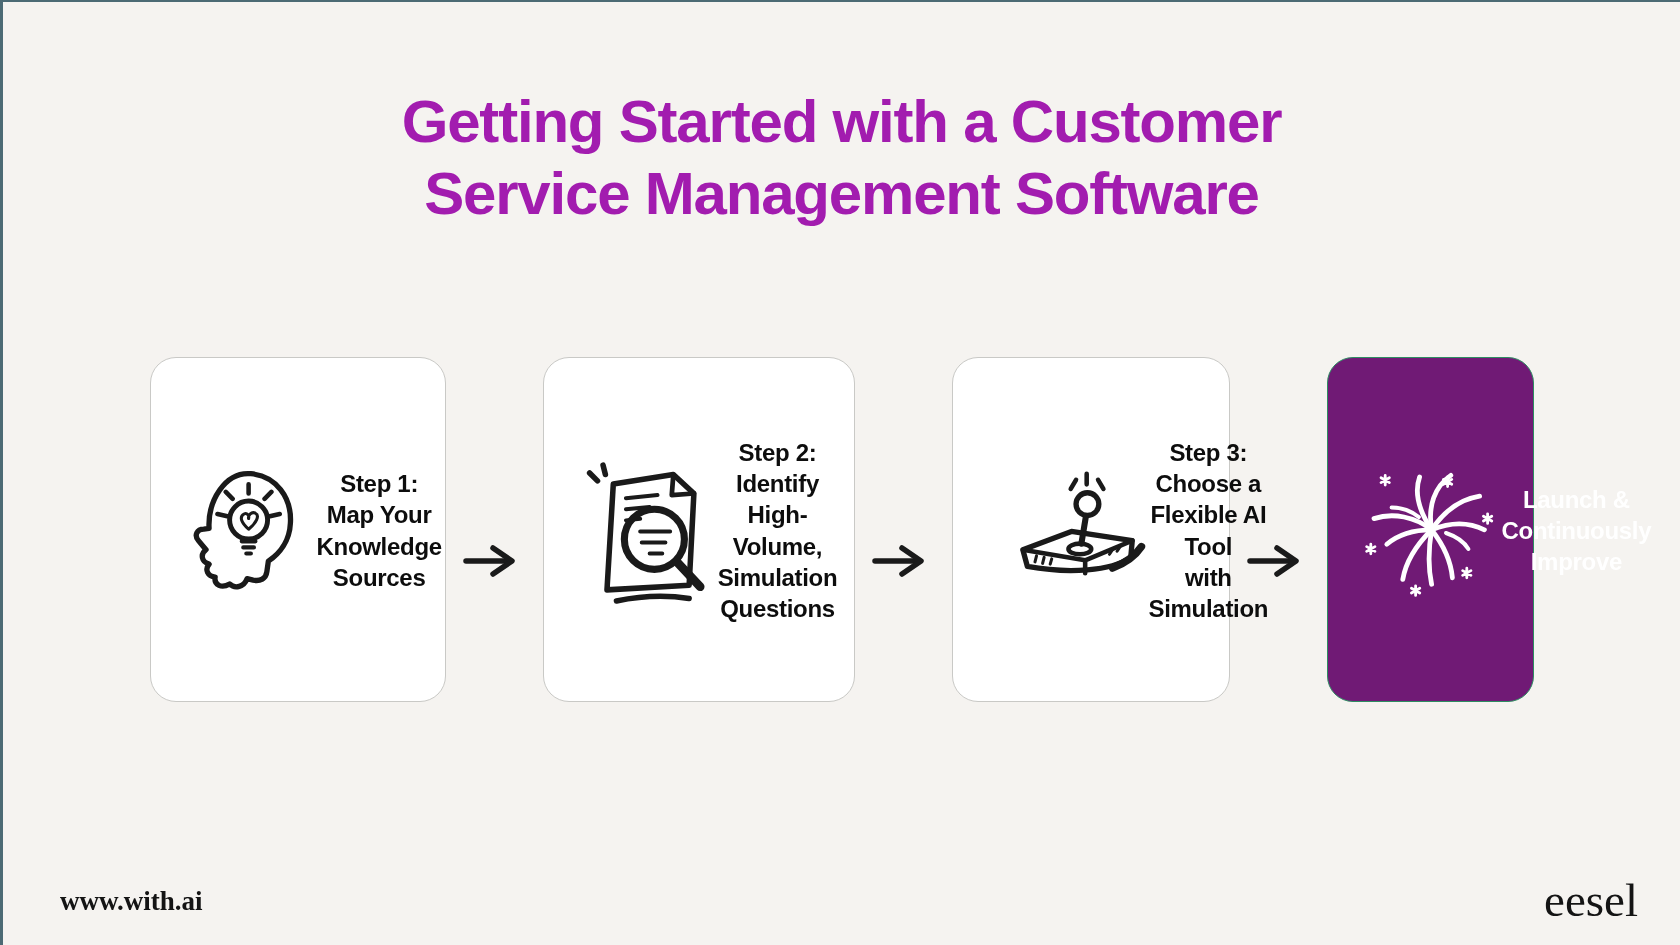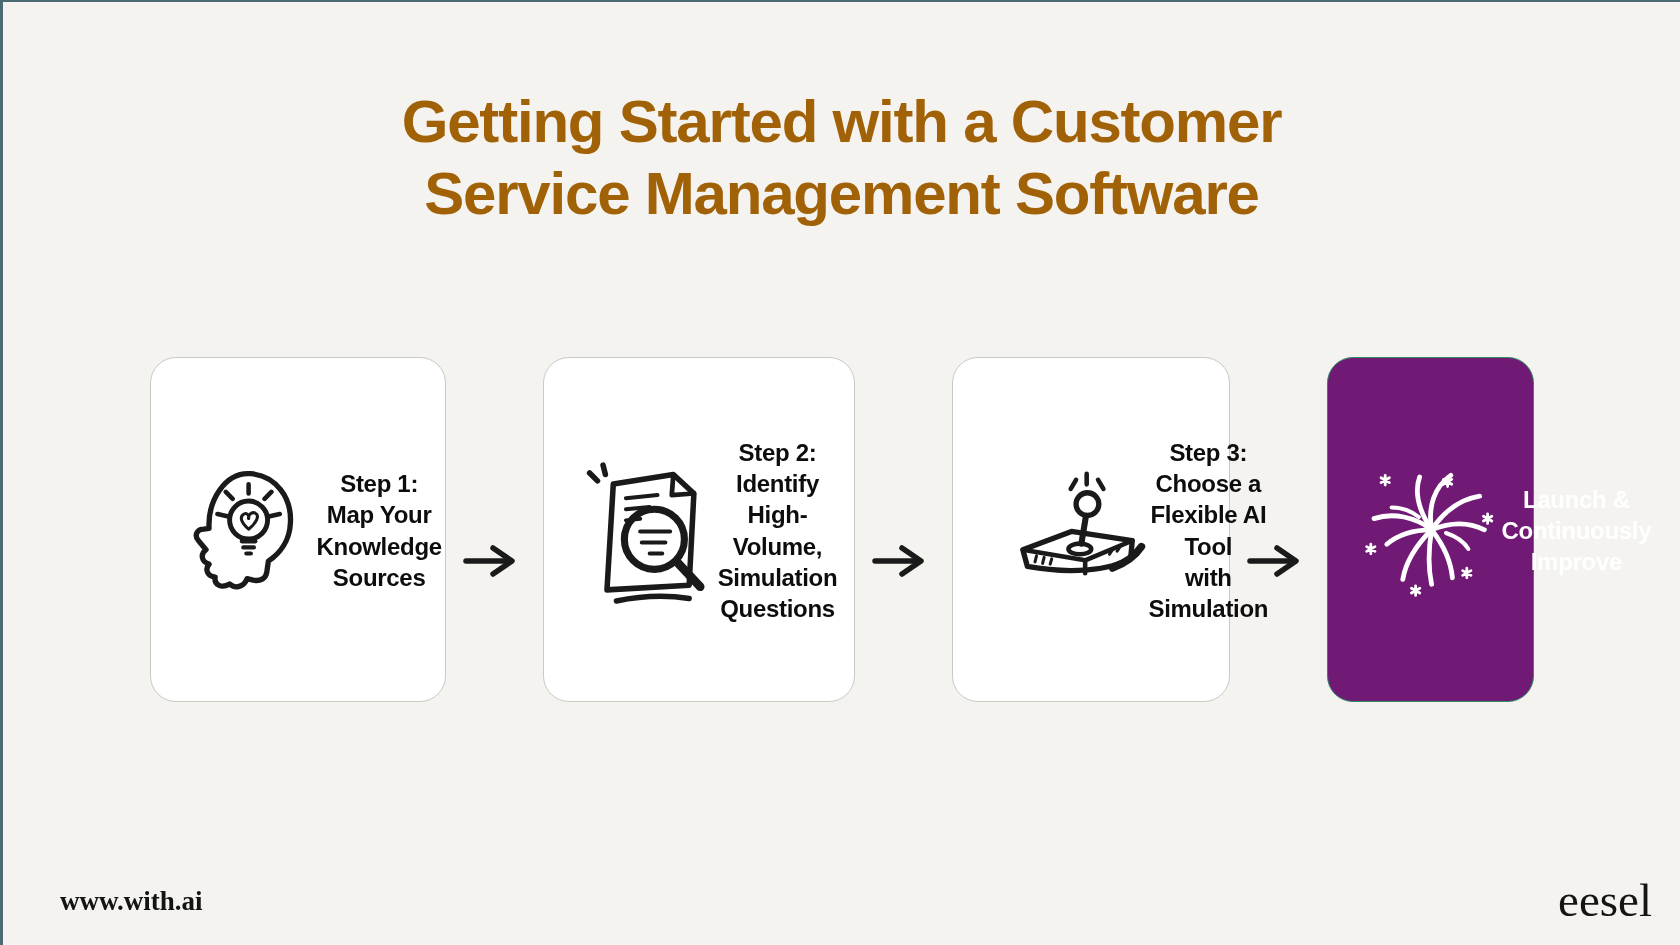--- a/index.html
+++ b/index.html
@@ -19,21 +19,21 @@
   .title {
     position: absolute;
     top: 84px;
     left: 0;
     width: 100%;
     text-align: center;
     font-size: 60px;
     font-weight: bold;
     letter-spacing: -1.2px;
     line-height: 1.2;
-    color: #a16207;
+    color: #a21caf;
     white-space: pre-line;
   }
 
   .flow {
     position: absolute;
     top: 355px;
     left: 0;
     width: 100%;
     display: flex;
     justify-content: center;
@@ -92,21 +92,21 @@
     left: 57px;
     bottom: 28px;
     font-family: "Liberation Serif", serif;
     font-weight: bold;
     font-size: 27px;
     color: #141414;
   }
 
   .footer-brand {
     position: absolute;
-    right: 28px;
+    right: 42px;
     bottom: 18px;
     font-family: "Liberation Serif", serif;
     font-weight: normal;
     font-size: 47px;
     color: #141414;
   }
 
   .doodle { stroke: #1A1A1A; fill: none; stroke-linecap: round; stroke-linejoin: round; }
   .fw { stroke: #FFFFFF; fill: none; stroke-linecap: round; stroke-linejoin: round; }
 </style>

